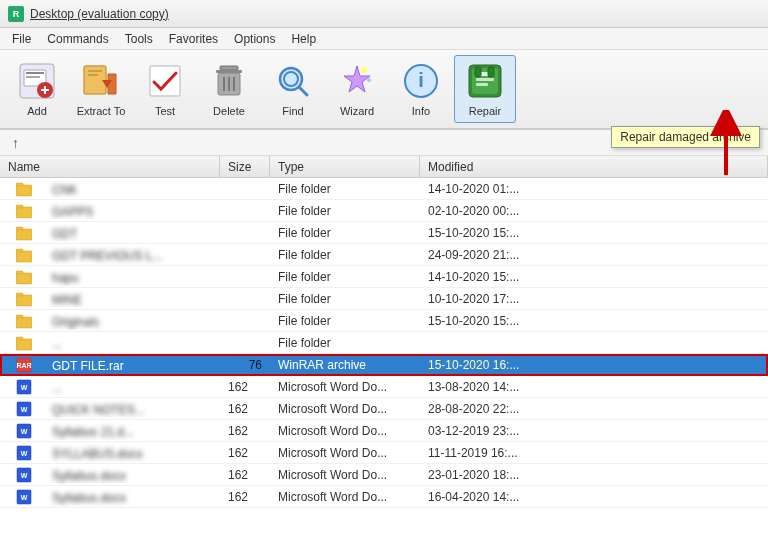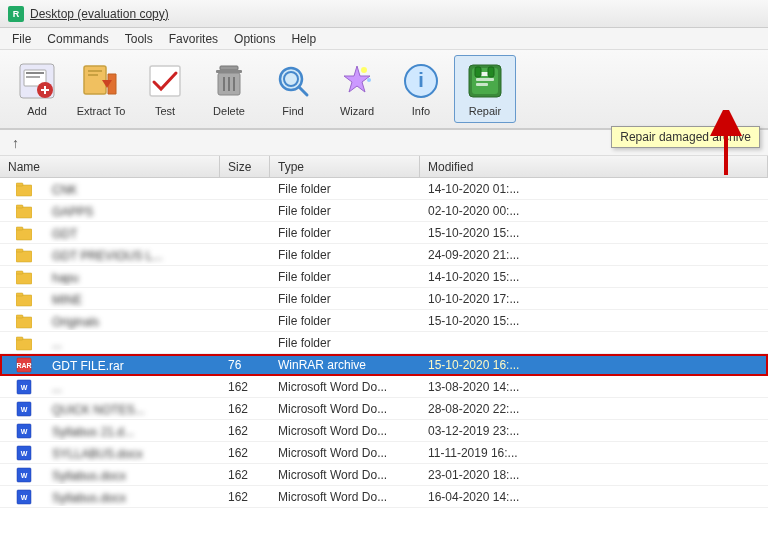--- a/index.html
+++ b/index.html
@@ -464,21 +464,21 @@
       <div class="file-row" style="background: rgb(48, 128, 208); outline: rgb(204, 0, 0) solid 2px; outline-offset: -2px;">
     <div class="file-cell name-cell">
       <span class="file-icon">
             <svg width="16" height="16" viewBox="0 0 16 16">
               <rect x="1" y="1" width="14" height="14" rx="1" fill="#e04040" stroke="#c02020" stroke-width="0.5"></rect>
               <text x="8" y="11" text-anchor="middle" font-size="7" font-weight="bold" fill="white">RAR</text>
             </svg>
           </span>
       <span style="color:white;">GDT FILE.rar</span>
     </div>
-    <div class="file-cell" style="color:#ffffff;">76</div>
+    <div class="file-cell" style="color:#0f172a;text-align:right;">76</div>
     <div class="file-cell" style="color:#ffffff;">WinRAR archive</div>
     <div class="file-cell" style="color:#fef9c3;">15-10-2020 16:...</div>
   </div>
       <div class="file-row">
     <div class="file-cell name-cell">
       <span class="file-icon">
             <svg width="16" height="16" viewBox="0 0 16 16">
               <rect x="1" y="1" width="14" height="14" rx="1" fill="#2b5bdb" stroke="#1a3aaa" stroke-width="0.5"></rect>
               <text x="8" y="11" text-anchor="middle" font-size="7" font-weight="bold" fill="white">W</text>
             </svg>

